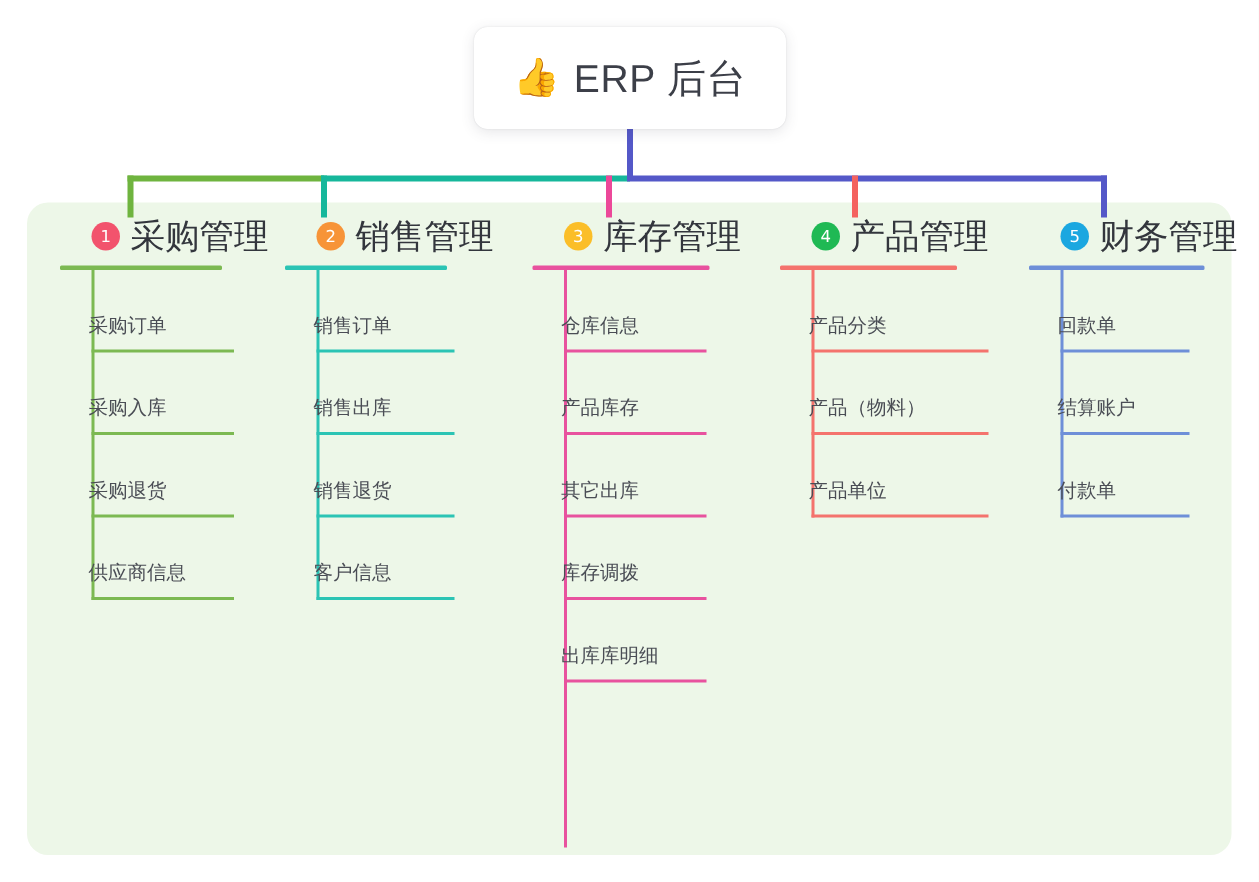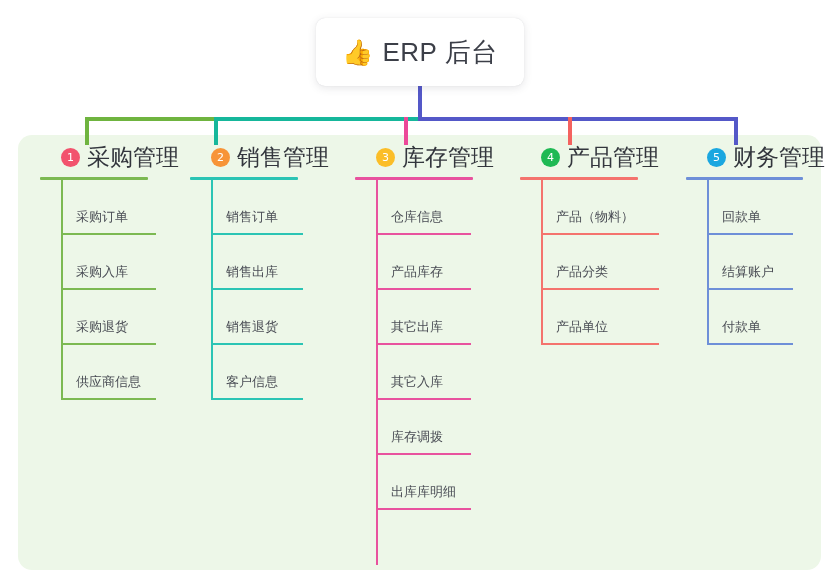--- a/index.html
+++ b/index.html
@@ -137,21 +137,21 @@
     top: 0;
     width: 2px;
   }
   .item {
     position: relative;
     height: 55px;
     box-sizing: border-box;
   }
   .item-label {
     position: absolute;
-    left: 36px;
+    left: 19px;
     bottom: 9px;
     font-size: 13px;
     color: #4a4d55;
     white-space: nowrap;
   }
   .item-rule {
     position: absolute;
     left: 21px;
     bottom: 0;
     height: 2px;
@@ -246,50 +246,46 @@
           </div>
           <div class="item">
             <span class="item-label">产品库存</span>
             <div class="item-rule" style="background: rgb(232, 82, 158); width: 95px;"></div>
           </div>
           <div class="item">
             <span class="item-label">其它出库</span>
             <div class="item-rule" style="background: rgb(232, 82, 158); width: 95px;"></div>
           </div>
           <div class="item">
-            <span class="item-label">其它入库</span>
-            <div class="item-rule" style="background: rgb(232, 82, 158); width: 95px;"></div>
-          </div>
-          <div class="item">
             <span class="item-label">库存调拨</span>
             <div class="item-rule" style="background: rgb(232, 82, 158); width: 95px;"></div>
           </div>
           <div class="item">
             <span class="item-label">出库库明细</span>
             <div class="item-rule" style="background: rgb(232, 82, 158); width: 95px;"></div>
           </div>
         </div>
       </div>
       <div class="col" style="left: 520px;">
         <div class="col-head">
           <span class="badge" style="background: rgb(31, 185, 84);">4</span>
           <span class="col-title">产品管理</span>
         </div>
         <div class="head-rule" style="background: rgb(244, 115, 109); width: 118px;"></div>
         <div class="items">
           <div class="vline" style="background: rgb(244, 115, 109); height: 165px;"></div>
           <div class="item">
+            <span class="item-label">产品分类</span>
+            <div class="item-rule" style="background: rgb(244, 115, 109); width: 118px;"></div>
+          </div>
+          <div class="item">
             <span class="item-label">产品（物料）</span>
             <div class="item-rule" style="background: rgb(244, 115, 109); width: 118px;"></div>
           </div>
           <div class="item">
-            <span class="item-label">产品分类</span>
-            <div class="item-rule" style="background: rgb(244, 115, 109); width: 118px;"></div>
-          </div>
-          <div class="item">
             <span class="item-label">产品单位</span>
             <div class="item-rule" style="background: rgb(244, 115, 109); width: 118px;"></div>
           </div>
         </div>
       </div>
       <div class="col" style="left: 686px;">
         <div class="col-head">
           <span class="badge" style="background: rgb(27, 167, 224);">5</span>
           <span class="col-title">财务管理</span>
         </div>

